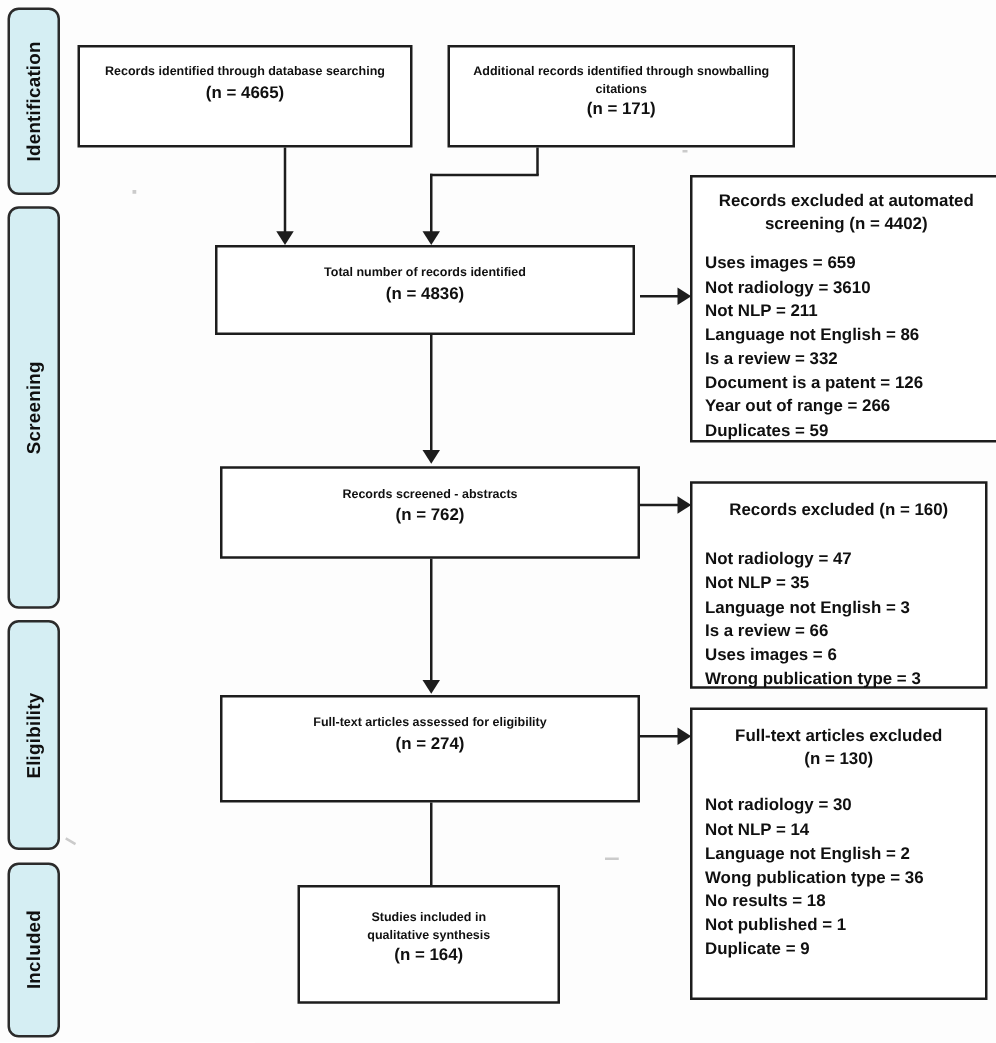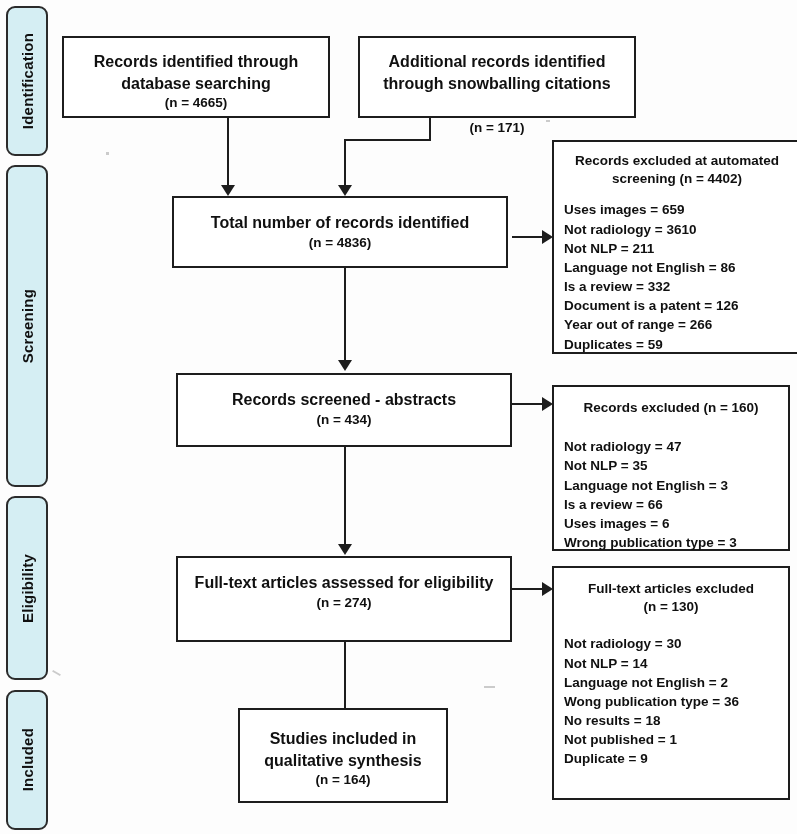--- a/index.html
+++ b/index.html
@@ -46,21 +46,21 @@
     box-sizing: border-box;
   }
   .box-center {
     display: flex;
     flex-direction: column;
     align-items: center;
     justify-content: flex-start;
     text-align: center;
   }
   .box-title {
-    font-size: 16px;
+    font-size: 10px;
     font-weight: bold;
     line-height: 1.35;
     color: #101010;
   }
   .box-sub {
     font-size: 13.5px;
     font-weight: bold;
     line-height: 1.35;
     color: #101010;
   }
@@ -141,21 +141,21 @@
 
   <div class="stage-tab" style="left:6px; top:690px; width:42px; height:140px;">
     <span class="stage-label">Included</span>
   </div>
 
   <div class="flow-box box-center" style="left:62px; top:36px; width:268px; height:82px; padding-top:13px;">
     <div class="box-title">Records identified through database searching</div>
     <div class="box-sub">(n =  4665)</div>
   </div>
 
-  <div class="flow-box box-center" style="left:358px; top:36px; width:278px; height:82px; padding-top:13px;gap:25px;">
+  <div class="flow-box box-center" style="left:358px; top:36px; width:278px; height:82px; padding-top:13px;">
     <div class="box-title">Additional records identified through snowballing citations</div>
     <div class="box-sub">(n =  171)</div>
   </div>
 
   <div class="vline" style="left:227px; top:118px; height:70px;"></div>
   <div class="arrow-down" style="left:221px; top:185px;"></div>
 
   <div class="vline" style="left:429px; top:118px; height:22px;"></div>
   <div class="hline" style="left:344px; top:139px; width:87px;"></div>
   <div class="vline" style="left:344px; top:139px; height:49px;"></div>
@@ -182,21 +182,21 @@
       <li>Year out of range = 266</li>
       <li>Duplicates = 59</li>
     </ul>
   </div>
 
   <div class="vline" style="left:344px; top:268px; height:94px;"></div>
   <div class="arrow-down" style="left:338px; top:360px;"></div>
 
   <div class="flow-box box-center" style="left:176px; top:373px; width:336px; height:74px; padding-top:14px;">
     <div class="box-title">Records screened - abstracts</div>
-    <div class="box-sub">(n = 434)</div>
+    <div class="box-sub">(n = 762)</div>
   </div>
 
   <div class="hline" style="left:512px; top:403px; width:32px;"></div>
   <div class="arrow-right" style="left:542px; top:397px;"></div>
 
   <div class="flow-box" style="left:552px; top:385px; width:238px; height:166px; padding:12px 0 0 0;">
     <div class="excl-head" style="margin-bottom:20px;">Records excluded (n = 160)</div>
     <ul class="excl-list" style="padding-left:10px;">
       <li>Not radiology = 47</li>
       <li>Not NLP = 35</li>

